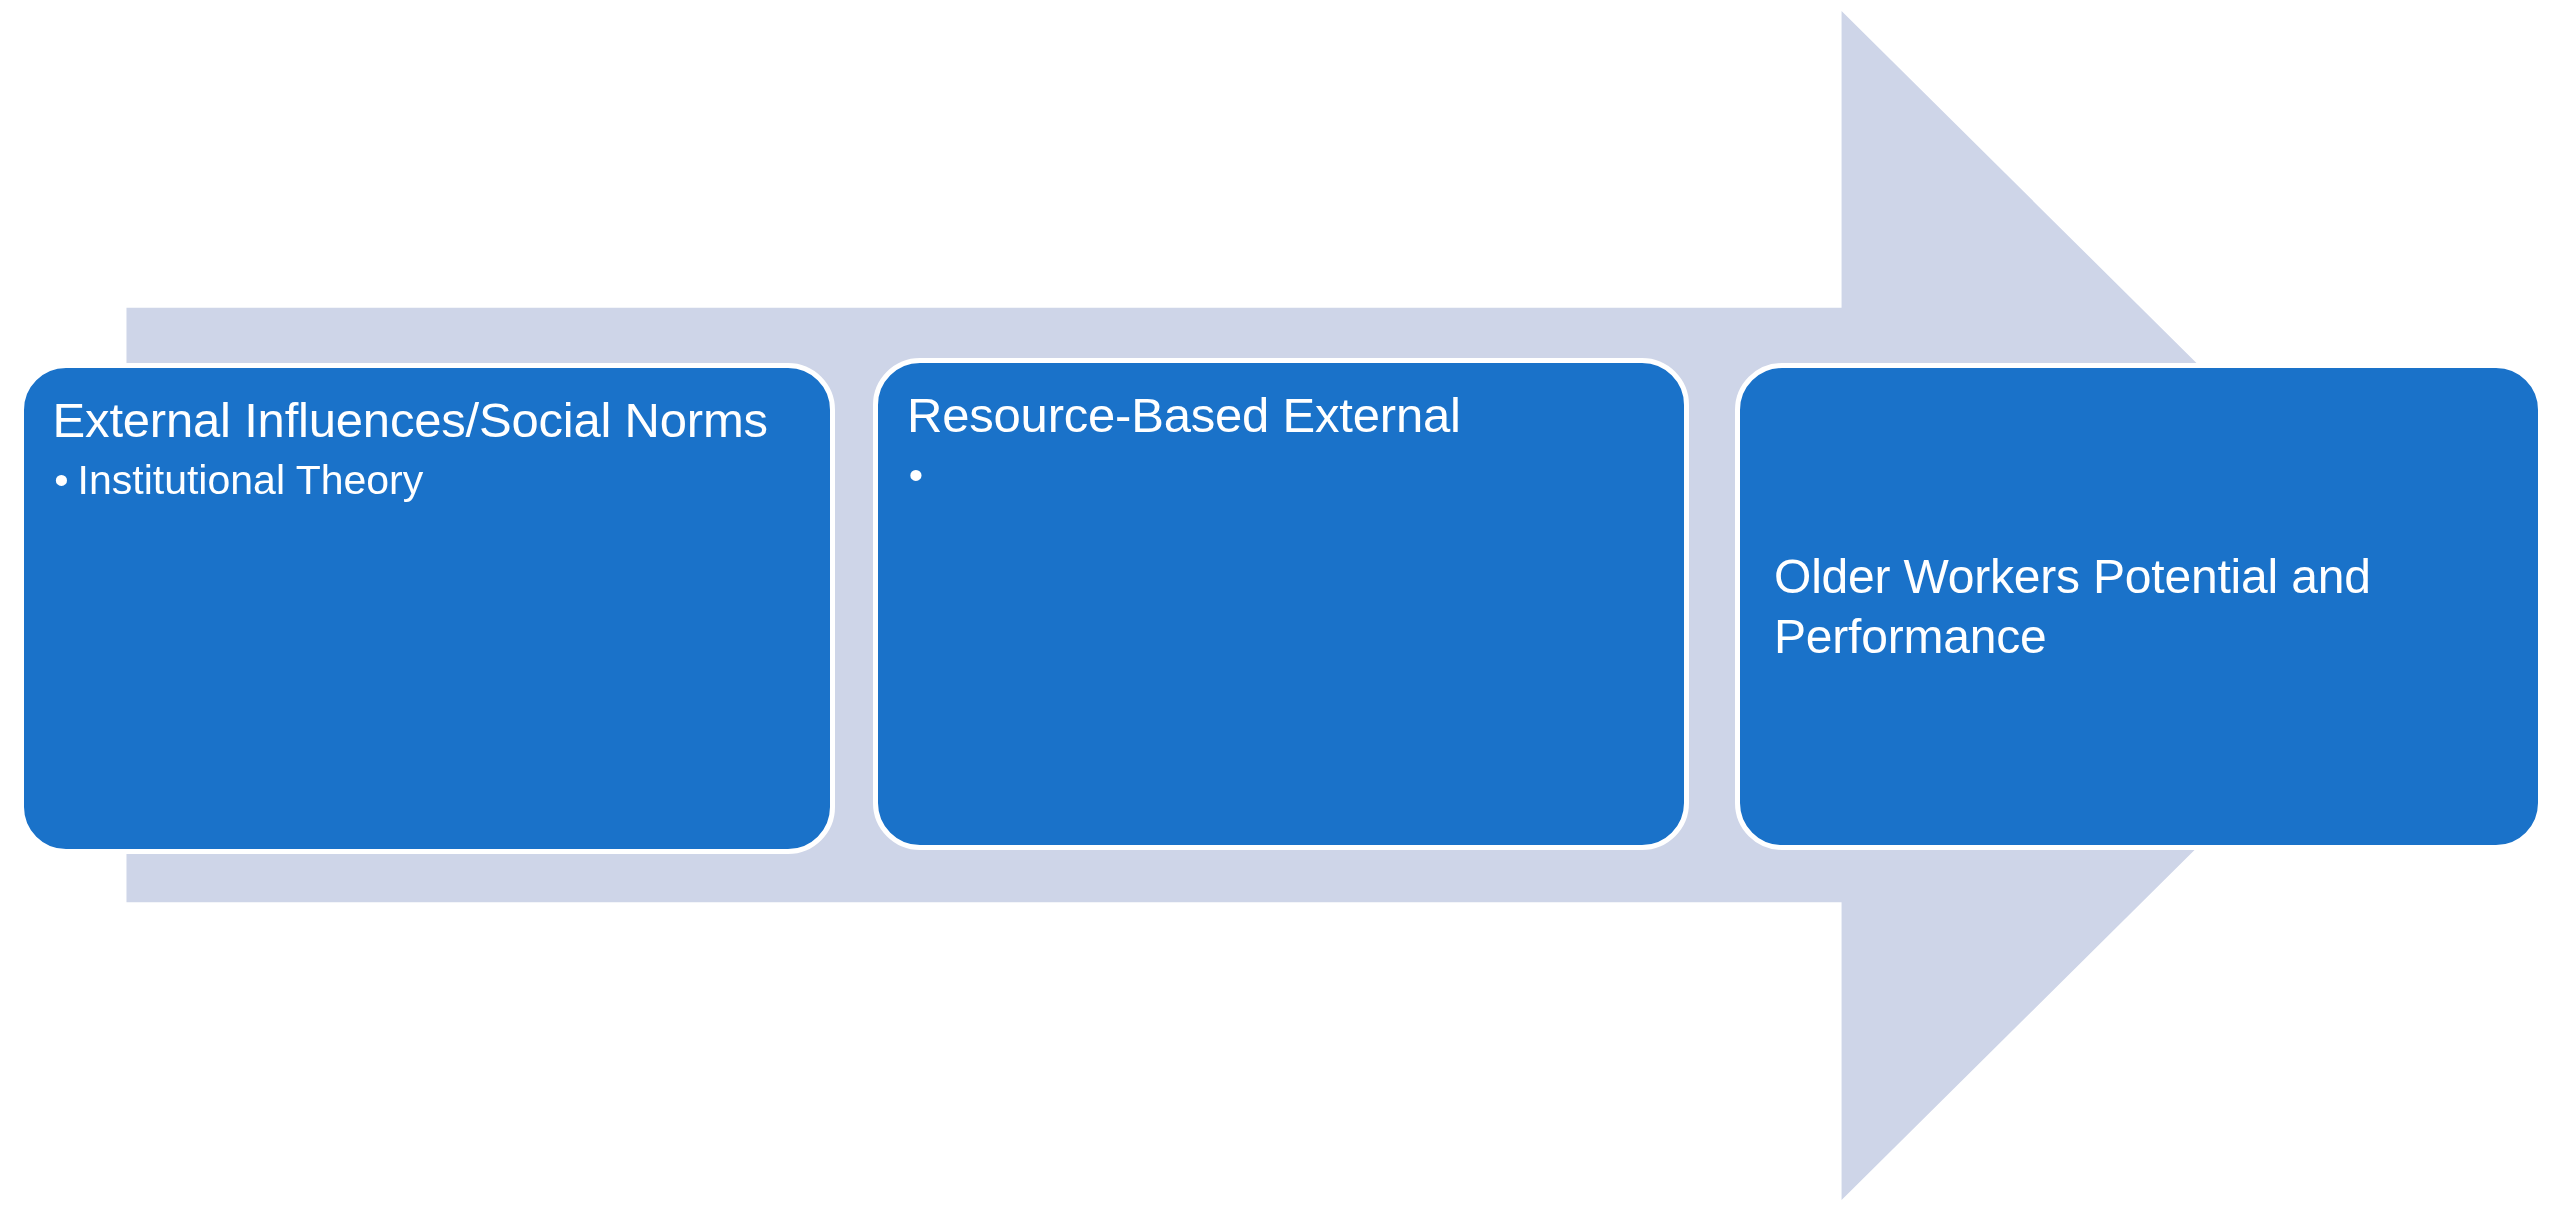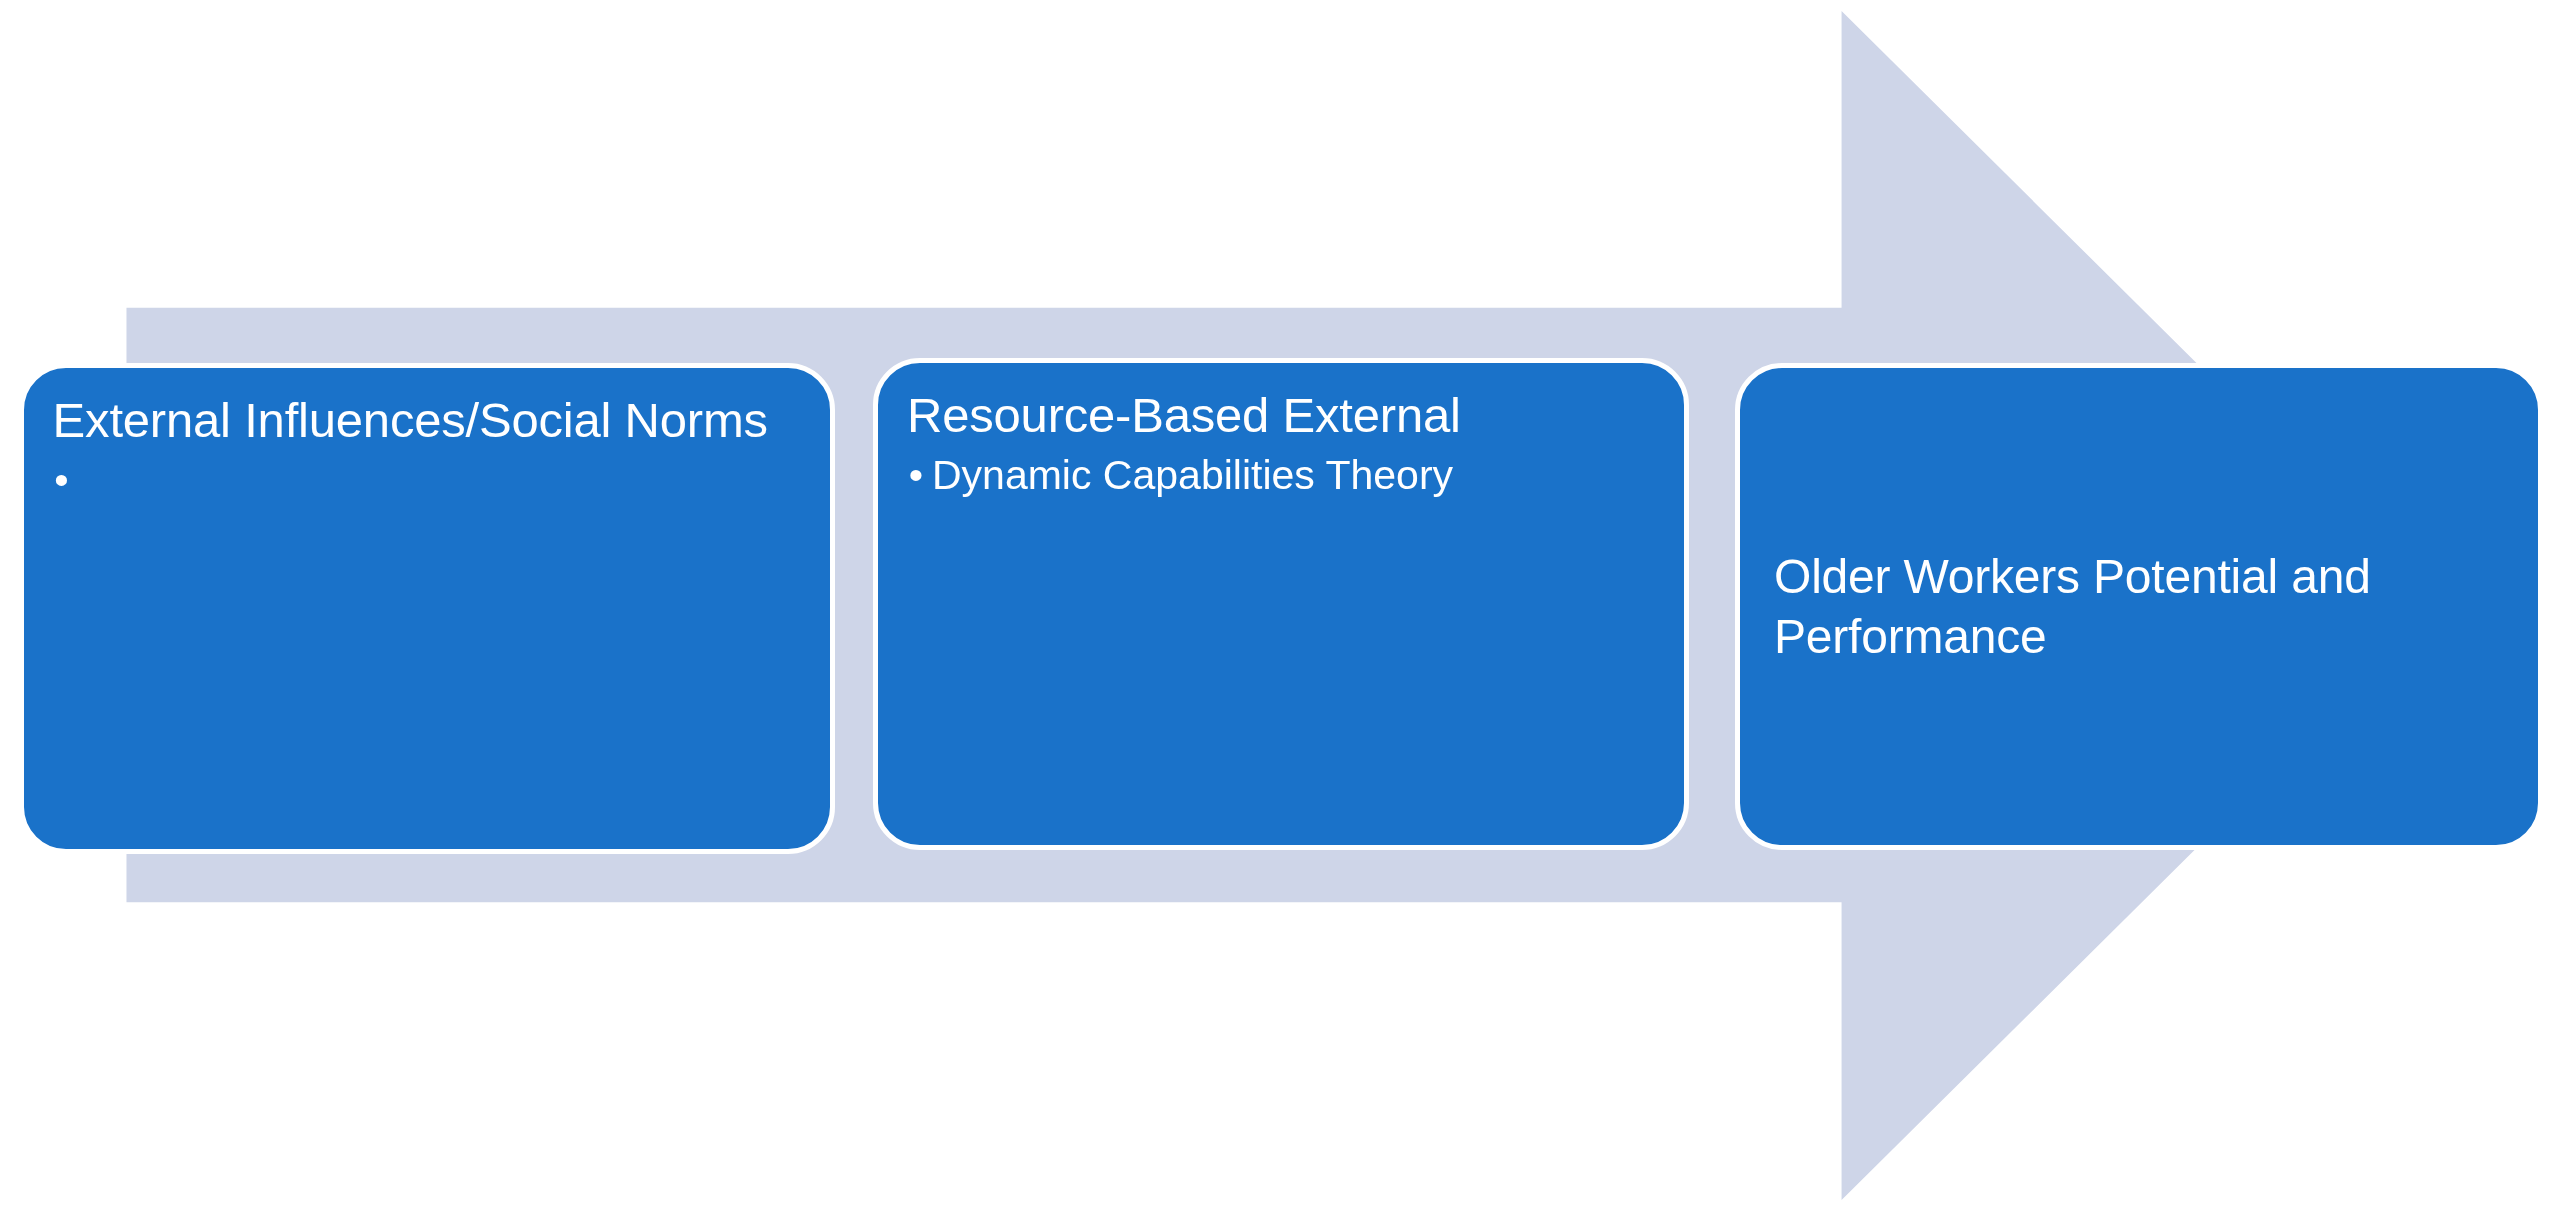--- a/index.html
+++ b/index.html
@@ -107,32 +107,32 @@
   <svg class="arrow-shape" viewBox="0 0 3055 1449" width="2576" height="1222" xmlns="http://www.w3.org/2000/svg">
     <polygon fill="#ced5e8" points="150,365 2184,365 2184,13 2895,718 2184,1423 2184,1070 150,1070"></polygon>
   </svg>
 
   <div class="process-box" id="box-1">
     <div class="box-inner">
       <div class="box-heading">External Influences/Social Norms</div>
       <ul class="bullet-list">
         <li class="bullet-item">
           <span class="bullet-dot">•</span>
+          <span>Institutional Theory</span>
         </li>
       </ul>
     </div>
   </div>
 
   <div class="process-box" id="box-2">
     <div class="box-inner">
       <div class="box-heading">Resource-Based External</div>
       <ul class="bullet-list">
         <li class="bullet-item">
           <span class="bullet-dot">•</span>
-          <span>Dynamic Capabilities Theory</span>
         </li>
       </ul>
     </div>
   </div>
 
   <div class="process-box" id="box-3">
     <div class="box-inner centered">
       <div class="box-heading">Older Workers Potential and Performance</div>
     </div>
   </div>

